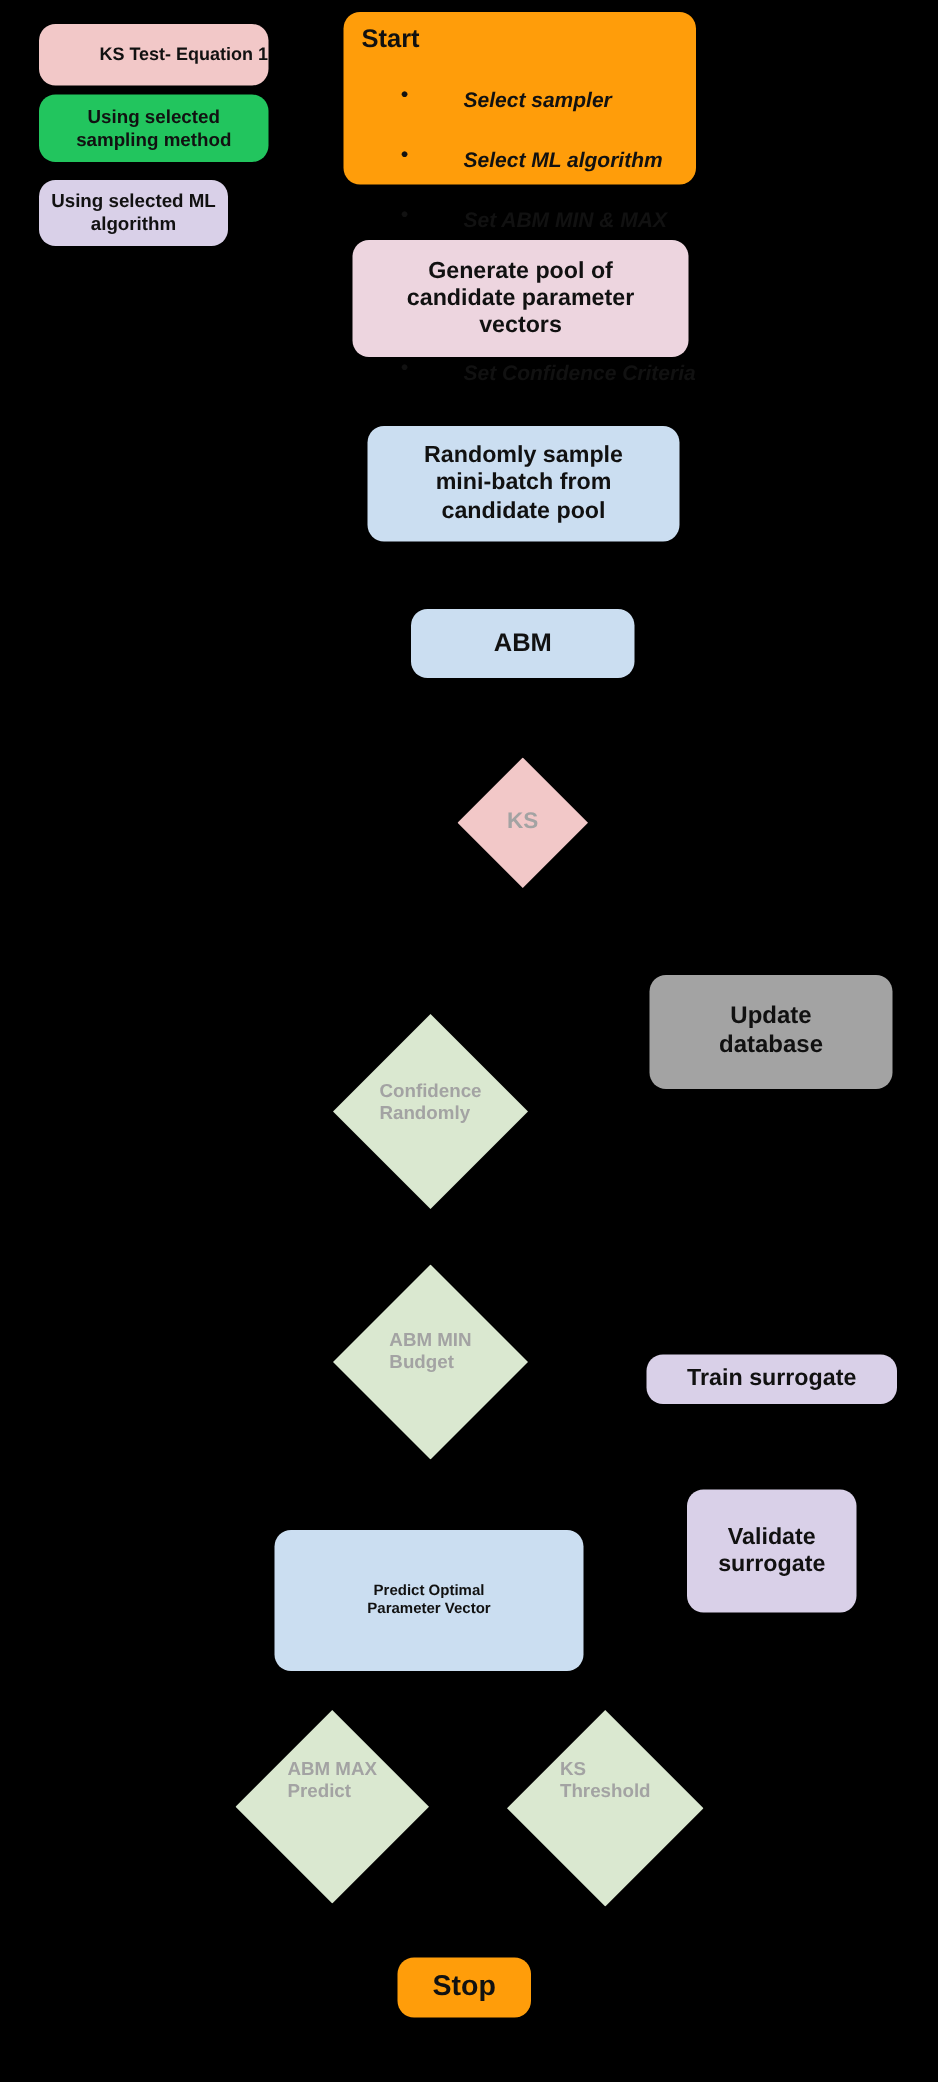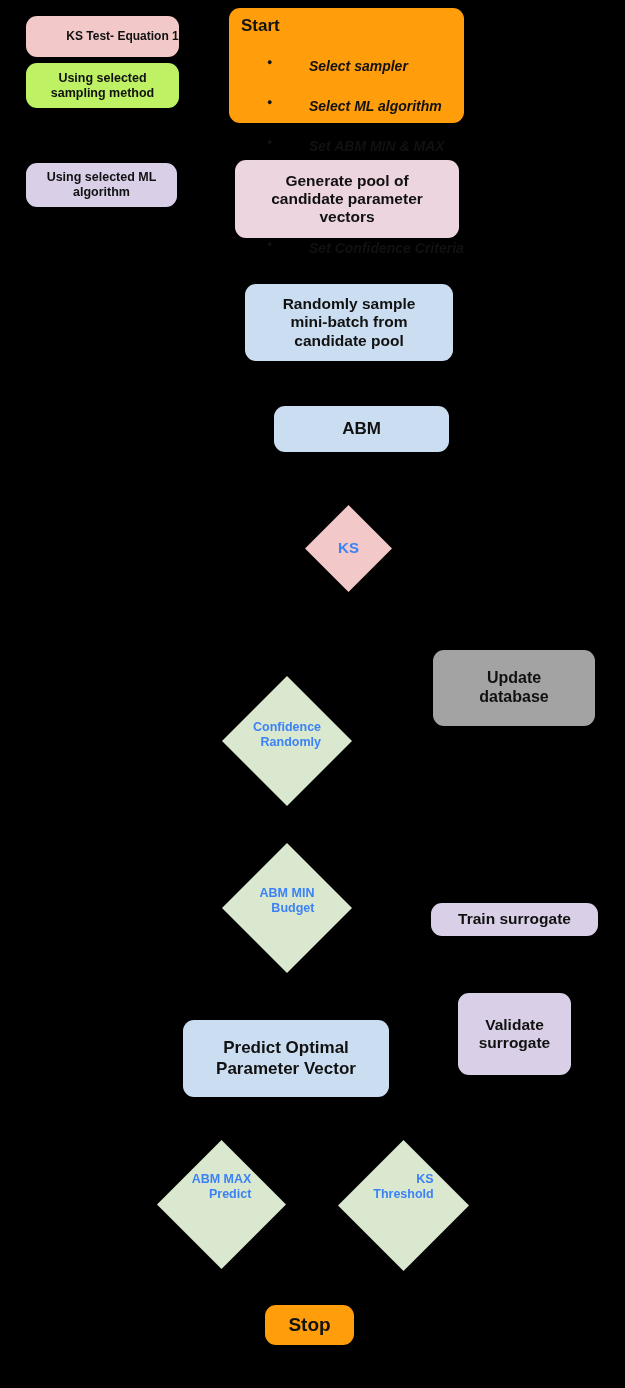--- a/index.html
+++ b/index.html
@@ -36,22 +36,22 @@
     align-items: center;
     justify-content: center;
   }
   .diamond-shape {
     position: absolute;
     inset: 0;
   }
   .diamond-label {
     position: relative;
     z-index: 2;
-    text-align: right;
-    color: #3b82f6;
+    text-align: left;
+    color: #a3a3a3;
     font-weight: bold;
     line-height: 1.18;
     white-space: pre-line;
   }
   
   #start-node {
     flex-direction: column;
     align-items: flex-start;
     justify-content: flex-start;
     padding: 8px 0 8px 12px;
@@ -86,24 +86,24 @@
     font-size: 9px;
   }
 </style>
 </head>
 <body>
 
 <div id="canvas">
 
   <div class="node rounded" id="legend-0" style="left:26px; top:16px; width:153px; height:41px; background:#F2C8C8; font-size:12px;padding-left:40px;">KS Test- Equation 1</div>
 
-  <div class="node rounded" id="legend-1" style="left:26px; top:63px; width:153px; height:45px; background:#bef264; font-size:12.5px;">Using selected
+  <div class="node rounded" id="legend-1" style="left:26px; top:63px; width:153px; height:45px; background:#22c55e; font-size:12.5px;">Using selected
 sampling method</div>
 
-  <div class="node rounded" id="legend-2" style="left:26px; top:120px; width:151px; height:44px; background:#D9D0E8; font-size:12.5px;margin-top:43px;">Using selected ML
+  <div class="node rounded" id="legend-2" style="left:26px; top:120px; width:126px; height:44px; background:#D9D0E8; font-size:12.5px;">Using selected ML
 algorithm</div>
 
   <div class="node rounded" id="start-node" style="left:229px; top:8px; width:235px; height:115px; background:#FF9D0A;">
     <div class="start-title">Start</div>
     <ul class="start-list">
       <li>Select sampler</li>
       <li>Select ML algorithm</li>
       <li>Set ABM MIN &amp; MAX Budget</li>
       <li>Set KS threshold</li>
       <li>Set Confidence Criteria</li>
@@ -111,21 +111,21 @@
   </div>
 
   <div class="node rounded" style="left:235px; top:160px; width:224px; height:78px; background:#EDD5DF; font-size:15.5px;">Generate pool of
 candidate parameter
 vectors</div>
 
   <div class="node rounded" style="left:245px; top:284px; width:208px; height:77px; background:#CBDEF1; font-size:15.5px;">Randomly sample
 mini-batch from
 candidate pool</div>
 
-  <div class="node rounded" style="left:274px; top:406px; width:175px; height:46px; background:#CBDEF1; font-size:17px;">ABM</div>
+  <div class="node rounded" style="left:274px; top:406px; width:149px; height:46px; background:#CBDEF1; font-size:17px;">ABM</div>
 
   <div class="diamond-wrap" style="left:305px; top:505px; width:87px; height:86px;">
     <svg class="diamond-shape" viewBox="0 0 100 100" preserveAspectRatio="none">
       <polygon points="50,0 100,50 50,100 0,50" fill="#F2C8C8"></polygon>
     </svg>
     <div class="diamond-label" style="font-size:15px;">KS</div>
   </div>
 
   <div class="diamond-wrap" style="left:222px; top:676px; width:130px; height:117px;">
     <svg class="diamond-shape" viewBox="0 0 100 100" preserveAspectRatio="none">
@@ -144,21 +144,21 @@
     </svg>
     <div class="diamond-label" style="font-size:12.5px;">ABM MIN
 Budget</div>
   </div>
 
   <div class="node rounded" style="left:431px; top:903px; width:167px; height:33px; background:#D9D0E8; font-size:15.5px;">Train surrogate</div>
 
   <div class="node rounded" style="left:458px; top:993px; width:113px; height:82px; background:#D9D0E8; font-size:15.5px;">Validate
 surrogate</div>
 
-  <div class="node rounded" style="left:183px; top:1020px; width:206px; height:77px; background:#CBDEF1; font-size:17px;">Predict Optimal
+  <div class="node rounded" style="left:183px; top:1020px; width:206px; height:94px; background:#CBDEF1; font-size:10px;">Predict Optimal
 Parameter Vector</div>
 
   <div class="diamond-wrap" style="left:157px; top:1140px; width:129px; height:94px;">
     <svg class="diamond-shape" viewBox="0 0 100 100" preserveAspectRatio="none">
       <polygon points="50,0 100,50 50,100 0,50" fill="#DAE8D0"></polygon>
     </svg>
     <div class="diamond-label" style="font-size:12.5px;">ABM MAX
 Predict</div>
   </div>
 

